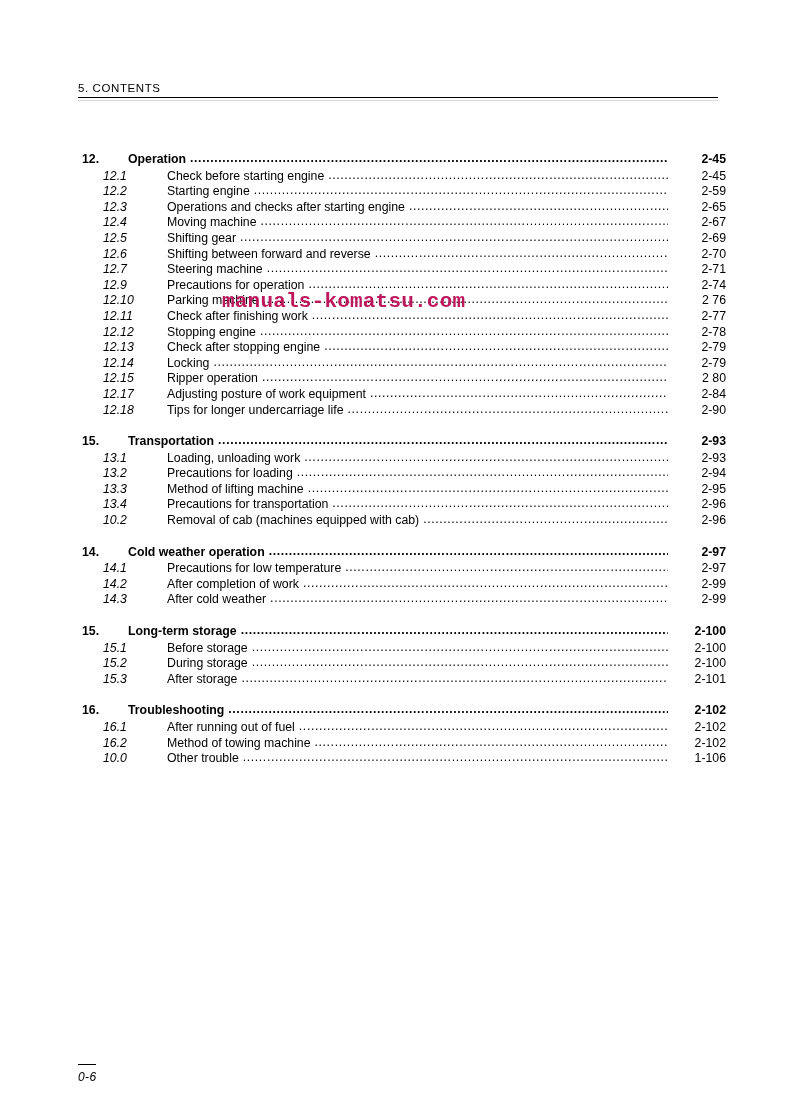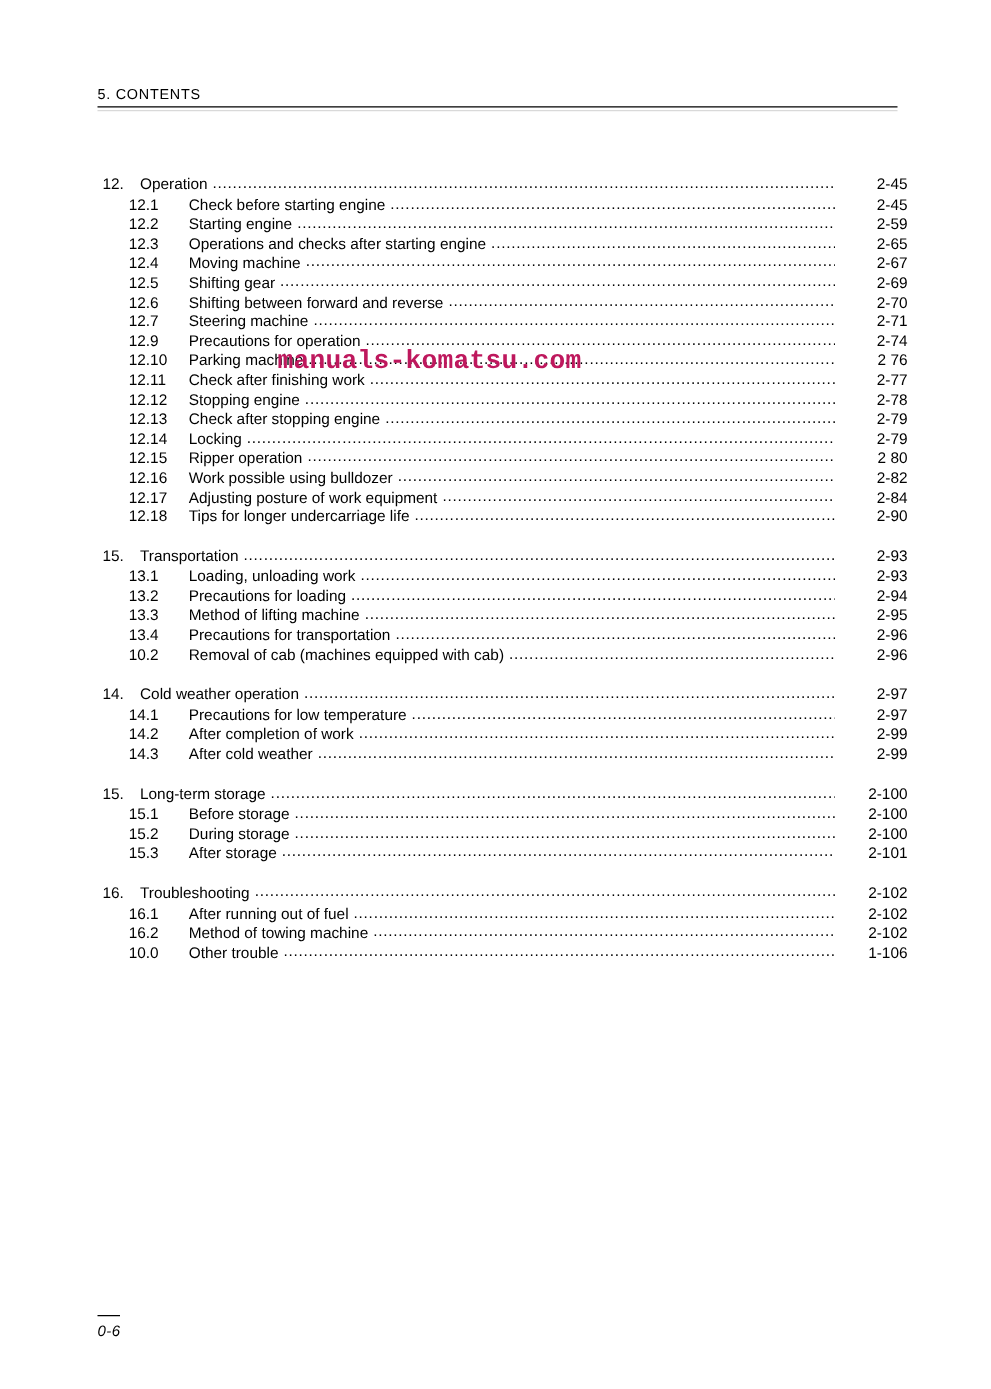--- a/index.html
+++ b/index.html
@@ -11,21 +11,21 @@
     height: 1111px;
     background: #ffffff;
     font-family: "Liberation Sans", sans-serif;
     color: #000000;
     position: relative;
     overflow: hidden;
   }
 
   .page {
     position: absolute;
-    left: 0; top: 0;
+    left: 0; top: 12px;
     width: 793px;
     height: 897px;
   }
 
   
   .header {
     position: absolute;
     left: 78px;
     top: 70px;
     width: 640px;
@@ -63,41 +63,43 @@
   .row {
     display: flex;
     align-items: baseline;
     width: 100%;
     line-height: 15.6px;
     font-size: 12.3px;
     white-space: nowrap;
   }
 
   .row.chapter {
-    font-weight: normal;
+    font-weight: bold;
     margin-bottom: 1px;
   }
 
   .num {
     flex: 0 0 auto;
     text-align: left;
   }
   .row.chapter .num {
     width: 30px;
     padding-left: 4px;
   }
   .row.sub .num {
     width: 48px;
     padding-left: 25px;
     font-weight: normal;
+    font-style: italic;
   }
 
   .label {
     flex: 0 0 auto;
     padding-right: 4px;
+    margin-left: 16px;
   }
 
   .dots {
     flex: 1 1 auto;
     overflow: hidden;
     white-space: nowrap;
     font-size: 12.3px;
     letter-spacing: 0.6px;
     color: #000;
     position: relative;
@@ -240,26 +242,20 @@
           <span class="dots"></span>
           <span class="page-no">2-79</span>
         </div>
         <div class="row sub">
           <span class="num">12.15</span>
           <span class="label">Ripper operation</span>
           <span class="dots"></span>
           <span class="page-no">2 80</span>
         </div>
         <div class="row sub">
-          <span class="num">12.16</span>
-          <span class="label">Work possible using bulldozer</span>
-          <span class="dots"></span>
-          <span class="page-no">2-82</span>
-        </div>
-        <div class="row sub">
           <span class="num">12.17</span>
           <span class="label">Adjusting posture of work equipment</span>
           <span class="dots"></span>
           <span class="page-no">2-84</span>
         </div>
         <div class="row sub">
           <span class="num">12.18</span>
           <span class="label">Tips for longer undercarriage life</span>
           <span class="dots"></span>
           <span class="page-no">2-90</span>

